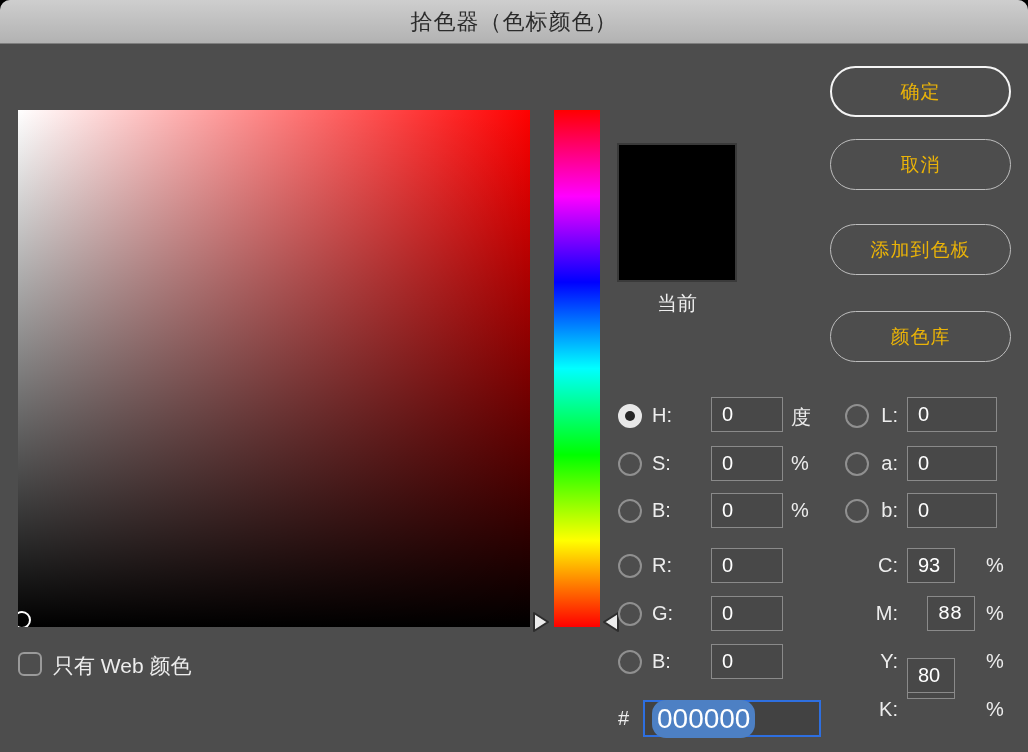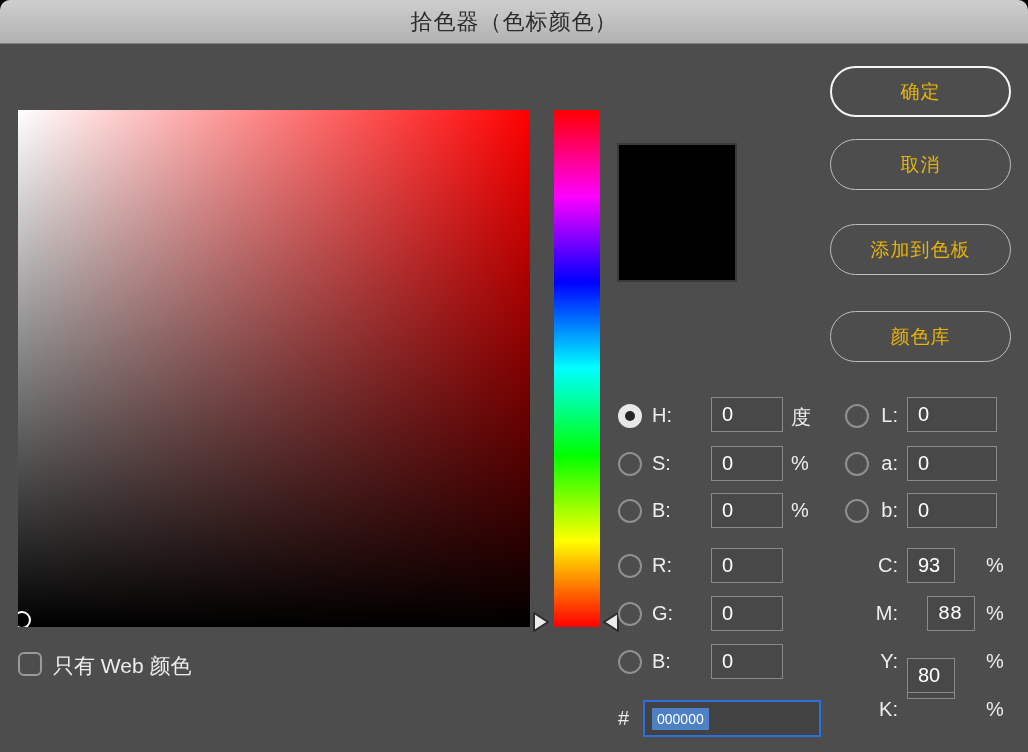--- a/index.html
+++ b/index.html
@@ -46,21 +46,21 @@
   .flabel{position:absolute;color:#ededed;font-size:20px;}
   .funit{position:absolute;color:#ededed;font-size:20px;}
   .field{position:absolute;height:35px;background:#484848;border:1.5px solid #8a8a8a;
          color:#fff;font-size:20px;padding:0 0 0 10px;outline:none;}
   .field.w72{width:72px;}
   .field.w90{width:90px;}
   .field.w62{width:48px;}
   
   .hex-field{position:absolute;left:643px;top:700px;width:178px;height:37px;
              background:#424242;border:2px solid #2e6fe0;display:flex;align-items:center;}
-  .hex-sel{margin-left:7px;padding:3px 5px;background:#4d80c4;color:#fff;font-size:14px;}
+  .hex-sel{margin-left:7px;padding:3px 5px;background:#4d80c4;color:#fff;font-size:28px;border-radius:14px;}
   
   .checkbox{position:absolute;left:18px;top:652px;width:24px;height:24px;border-radius:6px;
             border:2px solid #9a9a9a;background:transparent;}
   .cb-label{position:absolute;left:53px;top:652px;color:#ededed;font-size:21px;}
 </style>
 </head>
 <body>
 
 <div class="dialog">
 
@@ -77,20 +77,21 @@
     <path d="M5 6 L5 24 L19 15 Z" fill="#ececec" stroke="#2d2d2d" stroke-width="2" stroke-linejoin="round"></path>
   </svg>
   <svg class="hue-arrow right" viewBox="0 0 22 30">
     <path d="M17 6 L17 24 L3 15 Z" fill="#ececec" stroke="#2d2d2d" stroke-width="2" stroke-linejoin="round"></path>
   </svg>
 
   <div class="swatch">
     <div class="swatch-half" style="background: rgb(0, 0, 0);"></div>
     <div class="swatch-half" style="background: rgb(0, 0, 0);"></div>
   </div>
+  <div class="preview-label" style="top:290px">当前</div>
 
   <div class="btn default" style="top:66px">确定</div>
   <div class="btn normal" style="top:224px">添加到色板</div>
   <div class="btn normal" style="top:139px">取消</div>
   <div class="btn normal" style="top:311px">颜色库</div>
 
   <div class="radio selected" style="left:618px;top:404px"></div>
   <span class="flabel" style="left:652px;top:404px">H:</span>
   <input class="field w72" style="left: 711px; top: 397px;" value="0">
   <span class="funit" style="left:791px;top:404px">度</span>

